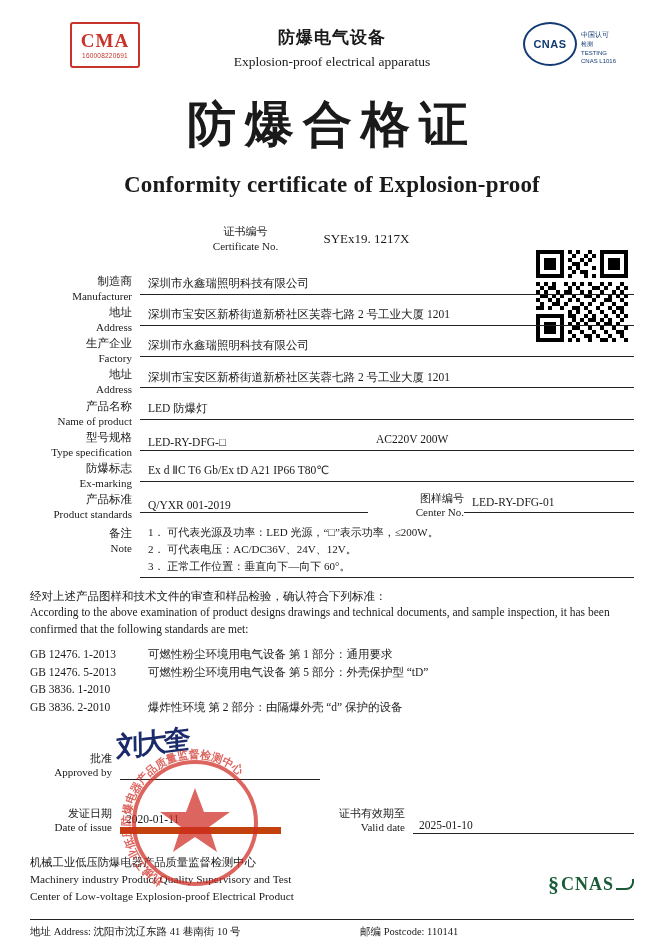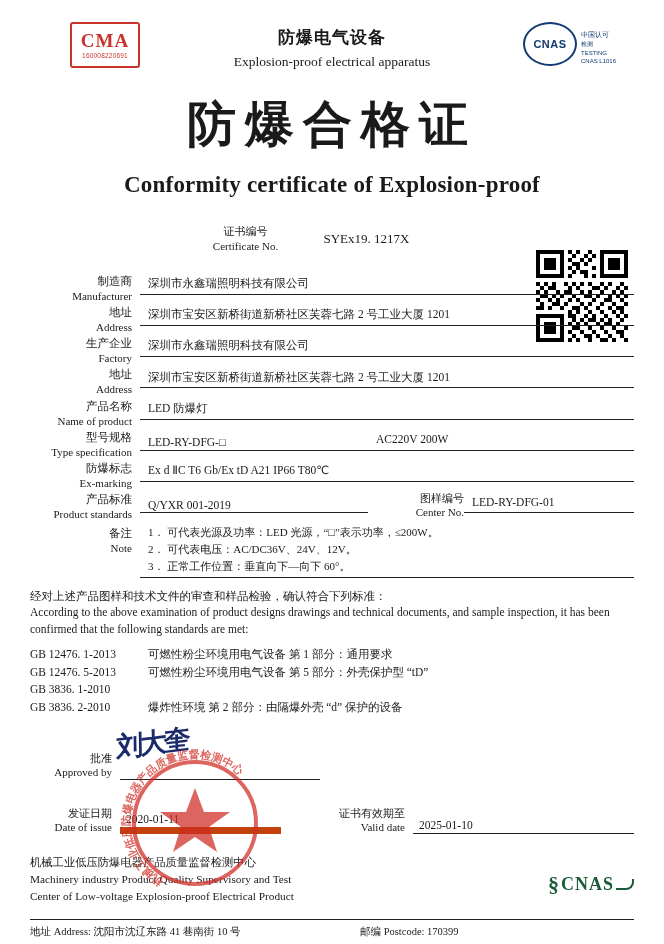--- a/index.html
+++ b/index.html
@@ -744,21 +744,21 @@
   </div>
 
   <div class="footer">
     <div class="f-row">
       <div class="f-left">
         <span>地址 Address:</span>
         <span>沈阳市沈辽东路 41 巷南街 10 号</span>
       </div>
       <div class="f-right">
         <span>邮编 Postcode:</span>
-        <span>170399</span>
+        <span>110141</span>
       </div>
     </div>
     <div class="f-row">
       <div class="f-left">
         
         
       </div>
       <div class="f-right">
         
         

